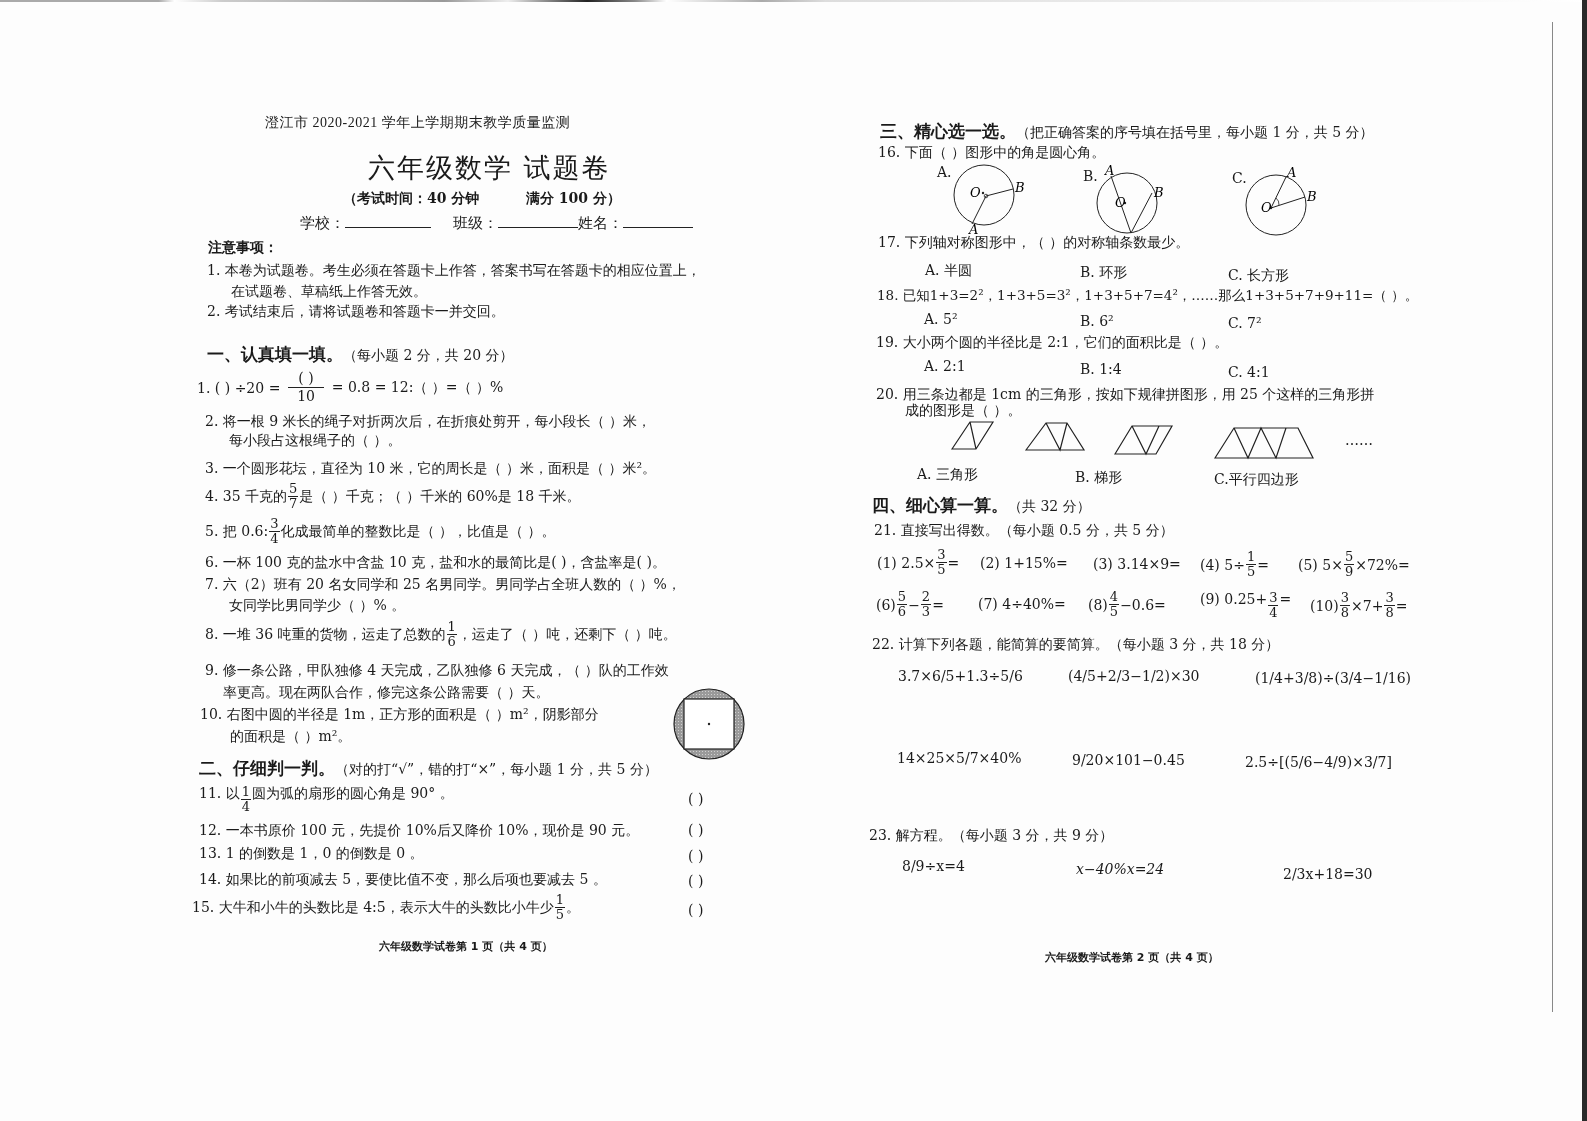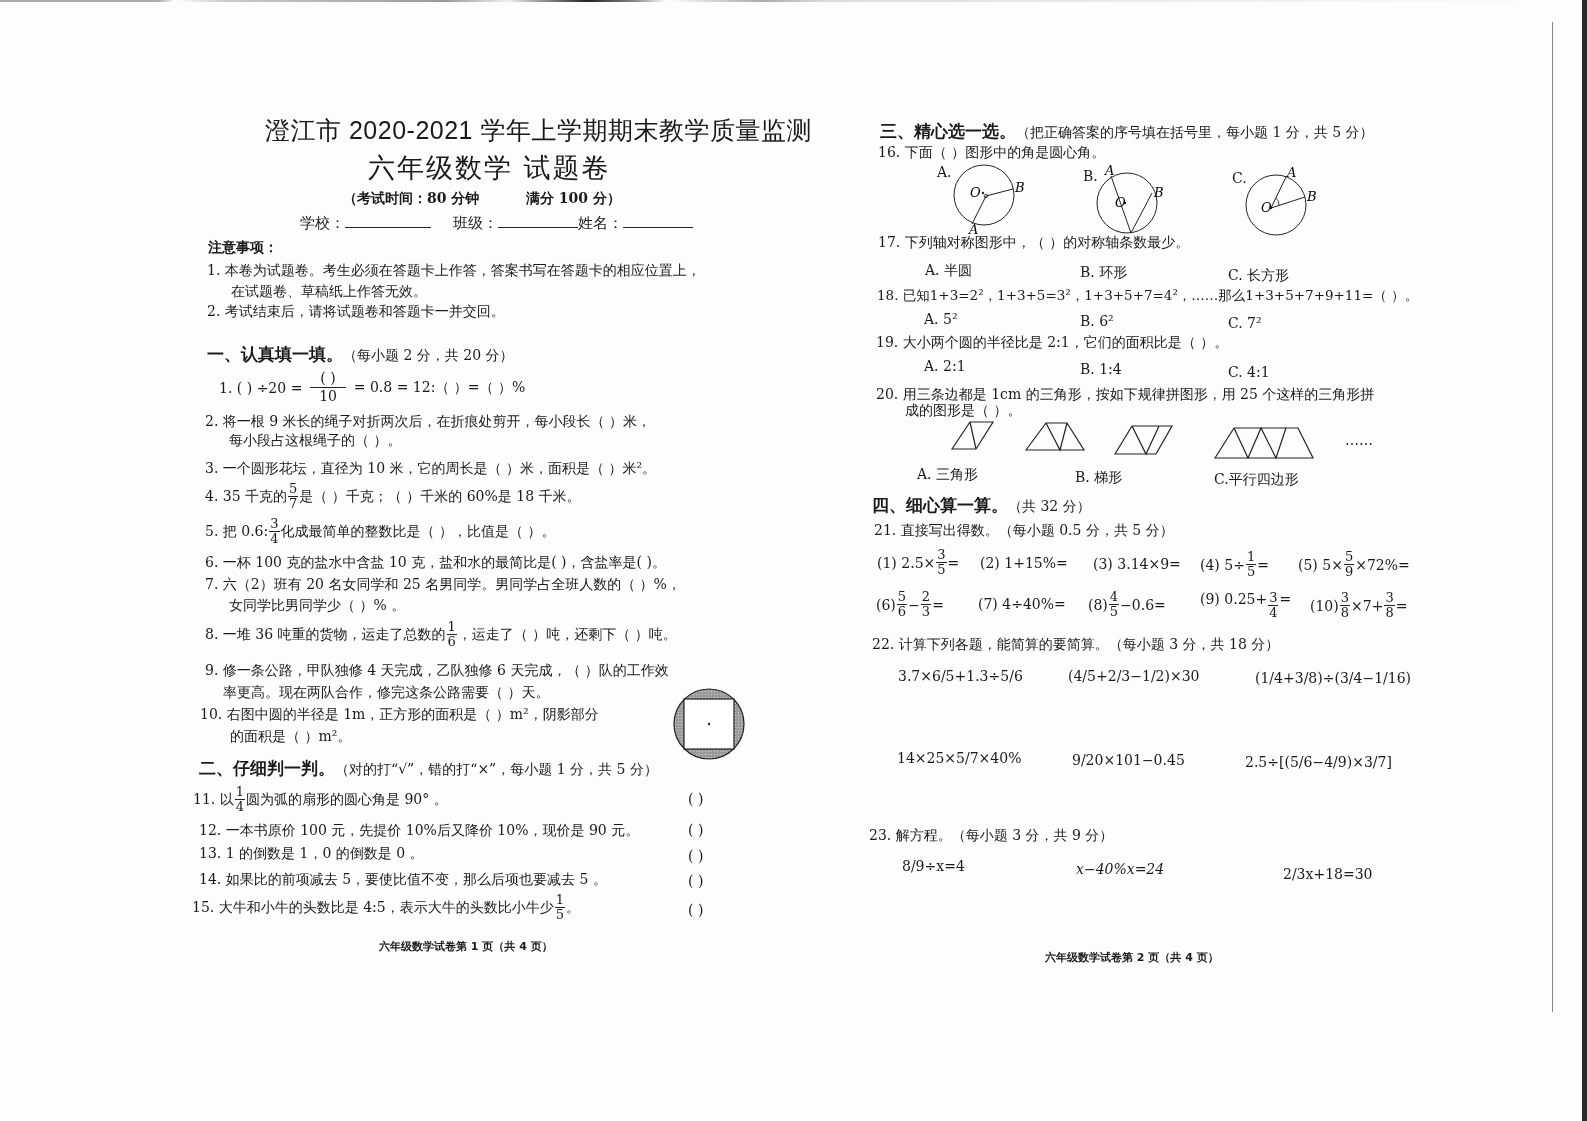--- a/index.html
+++ b/index.html
@@ -8,21 +8,21 @@
     background:#fdfdfd; color:#1a1a1a;
     font-family:"DejaVu Serif","Liberation Serif",serif;
   }
   .scan-top { position:absolute; top:0; left:0; width:1587px; height:2px;
     background:linear-gradient(90deg,#aaa 0,#aaa 10%,#fff 11%,#ccc 14%,#999 28%,#eee 32%,#222 37%,#888 40%,#fff 42%,#aaa 48%,#ddd 52%,#fff 100%); }
   .scan-right-dark { position:absolute; top:0; right:0; width:5px; height:1121px; background:#2a2a2a; }
   .scan-right-line { position:absolute; top:22px; left:1552px; width:1px; height:990px; background:#888; }
 
   .abs { position:absolute; white-space:nowrap; }
   .t16 { font-size:15px; }
-  .title1 { font-family:Liberation Sans, sans-serif; font-size:25px; letter-spacing:0.5px; }
+  .title1 { font-family:Liberation Serif, serif; font-size:14px; letter-spacing:0.5px; }
   .title2 { font-family:"DejaVu Sans","Liberation Sans",sans-serif; font-size:27px; letter-spacing:2px; }
   .bold { font-weight:bold; }
   .sec { font-size:17px; }
   .sec b { font-family:"DejaVu Sans","Liberation Sans",sans-serif; font-weight:bold; font-size:17px; }
   .sec span.note { font-size:14px; }
   .q { font-size:14px; }
   .blank-line { display:inline-block; border-bottom:1px solid #222; vertical-align:baseline; }
   .frac { display:inline-flex; flex-direction:column; align-items:center; vertical-align:middle; font-size:13px; line-height:14px; margin:0 1px; }
   .frac .n { border-bottom:1px solid #222; padding:0 1px; }
   .footer { font-size:11px; font-family:"DejaVu Sans","Liberation Sans",sans-serif;font-weight:bold; }
@@ -33,21 +33,21 @@
 </head>
 <body>
 
 <div class="scan-top"></div>
 <div class="scan-right-line"></div>
 <div class="scan-right-dark"></div>
 
 <div>
   <div class="abs title1" style="left:265px;top:114px;">澄江市 2020-2021 学年上学期期末教学质量监测</div>
   <div class="abs title2" style="left:356px;top:150px;margin-left:12px;">六年级数学   试题卷</div>
-  <div class="abs t16 bold" style="left:343px;top:190px;font-size:14px;">（考试时间：80 分钟</div>
+  <div class="abs t16 bold" style="left:343px;top:190px;font-size:14px;">（考试时间：40 分钟</div>
   <div class="abs t16 bold" style="left:526px;top:190px;font-size:14px;">满分 100 分）</div>
 
   <div class="abs t16" style="left:300px;top:214px;">
     <span>学校：</span><span class="blank-line" style="width:86px;"></span>
   </div>
   <div class="abs t16" style="left:453px;top:214px;">
     <span>班级：</span><span class="blank-line" style="width:80px;"></span>
   </div>
   <div class="abs t16" style="left:578px;top:214px;">
     <span>姓名：</span><span class="blank-line" style="width:70px;"></span>
@@ -55,21 +55,21 @@
 
   <div class="abs bold" style="left:208px;top:239px;font-size:14px;">注意事项：</div>
   <div class="abs q" style="left:207px;top:262px;">1. 本卷为试题卷。考生必须在答题卡上作答，答案书写在答题卡的相应位置上，</div>
   <div class="abs q" style="left:231px;top:283px;">在试题卷、草稿纸上作答无效。</div>
   <div class="abs q" style="left:207px;top:303px;">2. 考试结束后，请将试题卷和答题卡一并交回。</div>
 
   <div class="abs sec" style="left:207px;top:343px;">
     <b>一、认真填一填。</b><span class="note">（每小题 2 分，共 20 分）</span>
   </div>
 
-  <div class="abs q" style="left:219px;top:370px;display:flex;align-items:center;">
+  <div class="abs q" style="left:197px;top:370px;display:flex;align-items:center;">
     <span>1. (      ) ÷20 =</span>
     <span class="frac" style="margin:0 8px;font-size:14px;line-height:17px;">
         <span class="n" style="padding:0 10px;">(      )</span>
         <span>10</span>
       </span>
     <span>= 0.8 = 12:（      ）=（      ）%</span>
   </div>
 
   <div class="abs q" style="left:205px;top:413px;">2. 将一根 9 米长的绳子对折两次后，在折痕处剪开，每小段长（        ）米，</div>
   <div class="abs q" style="left:229px;top:432px;">每小段占这根绳子的（        ）。</div>
@@ -120,21 +120,21 @@
     </defs>
     <circle cx="37" cy="36" r="35" fill="url(#dots)" stroke="#222" stroke-width="1.2"></circle>
     <rect x="12" y="11" width="50" height="50" fill="#fff" stroke="#222" stroke-width="1.2"></rect>
     <circle cx="37" cy="36" r="1.2" fill="#222"></circle>
   </svg>
 
   <div class="abs sec" style="left:199px;top:757px;">
     <b>二、仔细判一判。</b><span class="note">（对的打“√”，错的打“×”，每小题 1 分，共 5 分）</span>
   </div>
 
-  <div class="abs q" style="left:193px;top:785px;display:flex;align-items:center;">
+  <div class="abs q" style="left:199px;top:785px;display:flex;align-items:flex-start;">
     <span>11. 以</span>
     <span class="frac">
         <span class="n">1</span>
         <span>4</span>
       </span>
     <span>圆为弧的扇形的圆心角是 90° 。</span>
   </div>
   <div class="judge-paren" style="top:791px;">(        )</div>
 
   <div class="abs q" style="left:199px;top:822px;">12. 一本书原价 100 元，先提价 10%后又降价 10%，现价是 90 元。</div>

